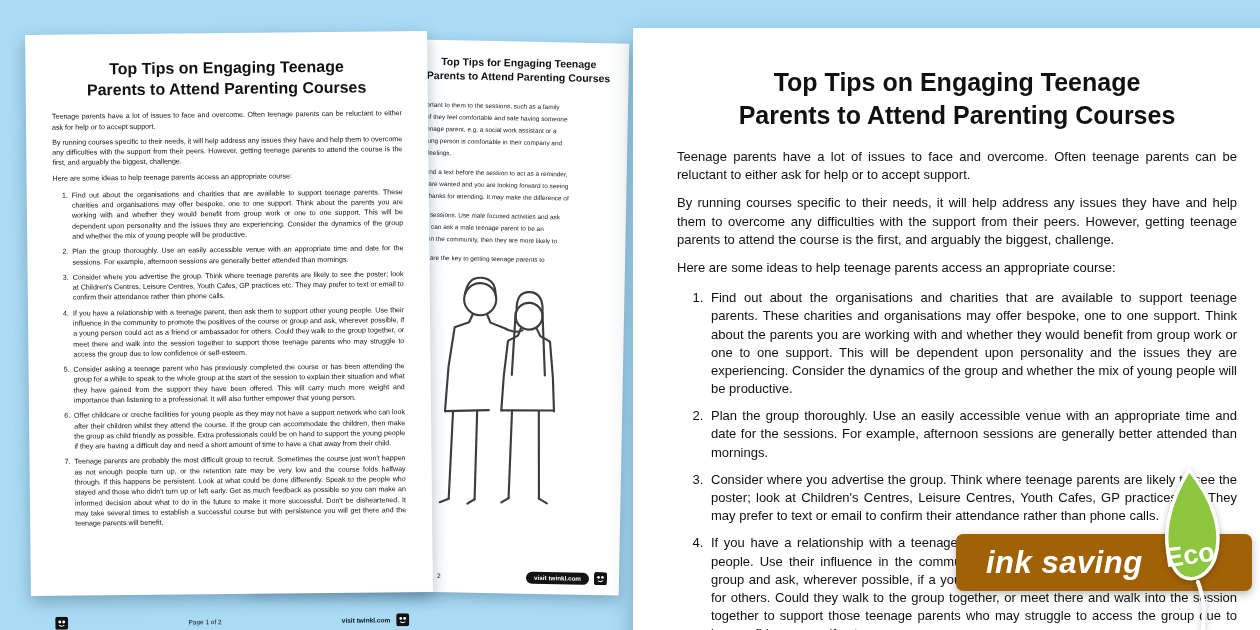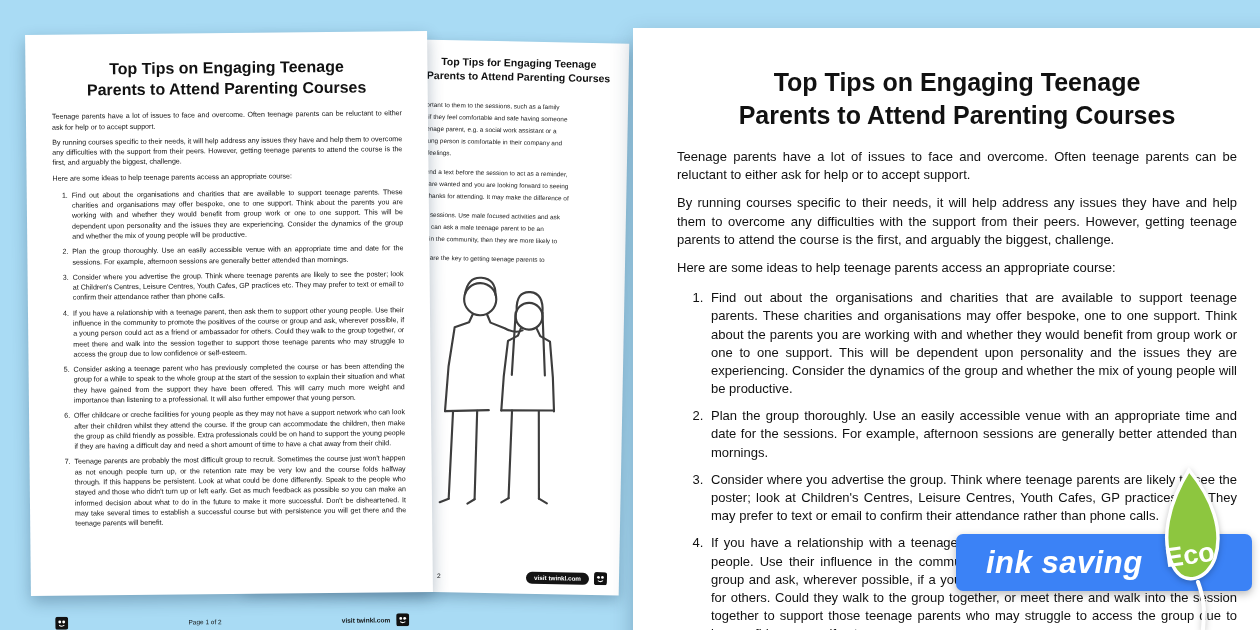--- a/index.html
+++ b/index.html
@@ -45,21 +45,21 @@
               box-shadow:0 8px 20px rgba(20,50,80,.30);z-index:3;}
   .large-inner{padding:34px 44px;overflow:hidden;}
   .large-title{font-size:25px;line-height:1.32;text-align:center;margin:4px 0 16px;font-weight:bold;}
   .large-title span{display:block;}
   .large-p{font-size:13px;line-height:1.4;text-align:justify;margin:0 0 10px;}
   .large-list{margin:12px 0 0;padding-left:30px;font-size:13px;line-height:1.4;}
   .large-list li{margin-bottom:9px;padding-left:4px;text-align:justify;}
 
   
   .eco-banner{position:absolute;left:956px;top:534px;width:266px;height:57px;
-              background:#3b82f6;border-radius:7px;z-index:7;display:flex;align-items:center;
+              background:#a16207;border-radius:7px;z-index:7;display:flex;align-items:center;
               padding-left:30px;box-shadow:0 3px 8px rgba(0,0,0,.28);}
   .eco-banner-text{color:#fff;font-size:31px;font-style:italic;font-weight:600;letter-spacing:.5px;}
   .eco-leaf{position:absolute;left:1140px;top:466px;width:98px;height:164px;z-index:8;
             filter:drop-shadow(0 2px 3px rgba(0,0,0,.25));}
 </style>
 </head>
 <body>
 
 <div class="stage">
 

